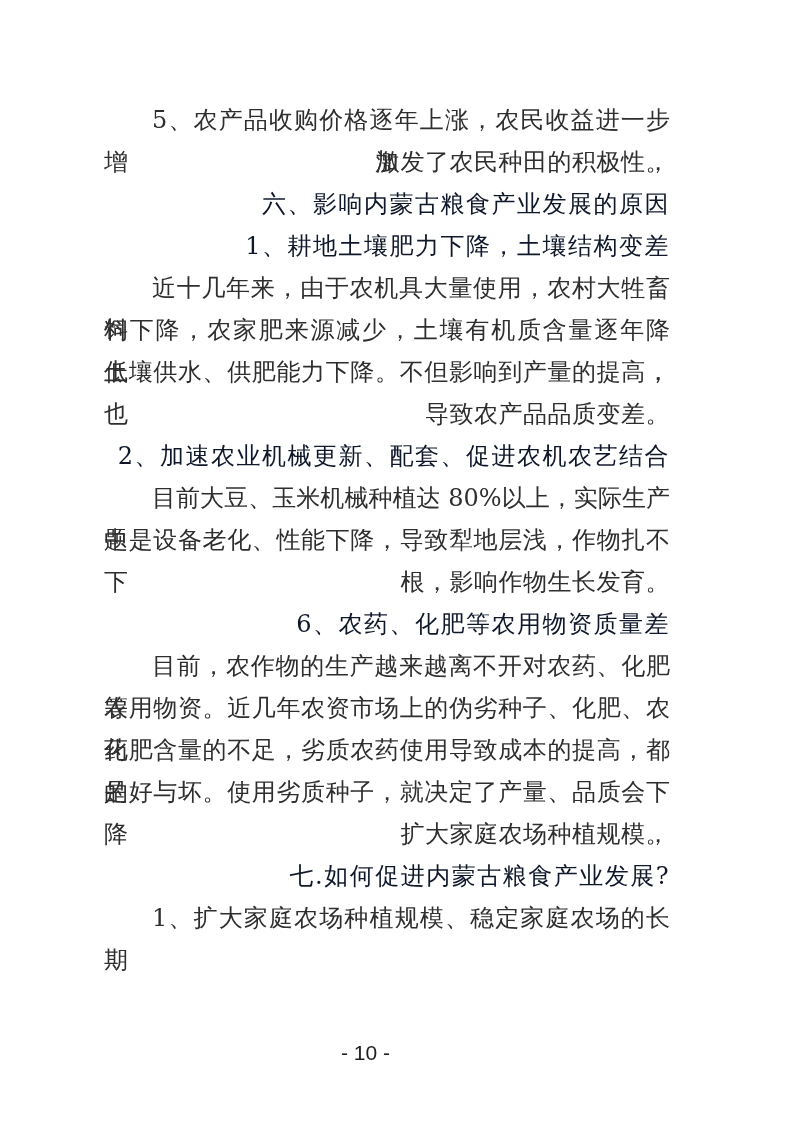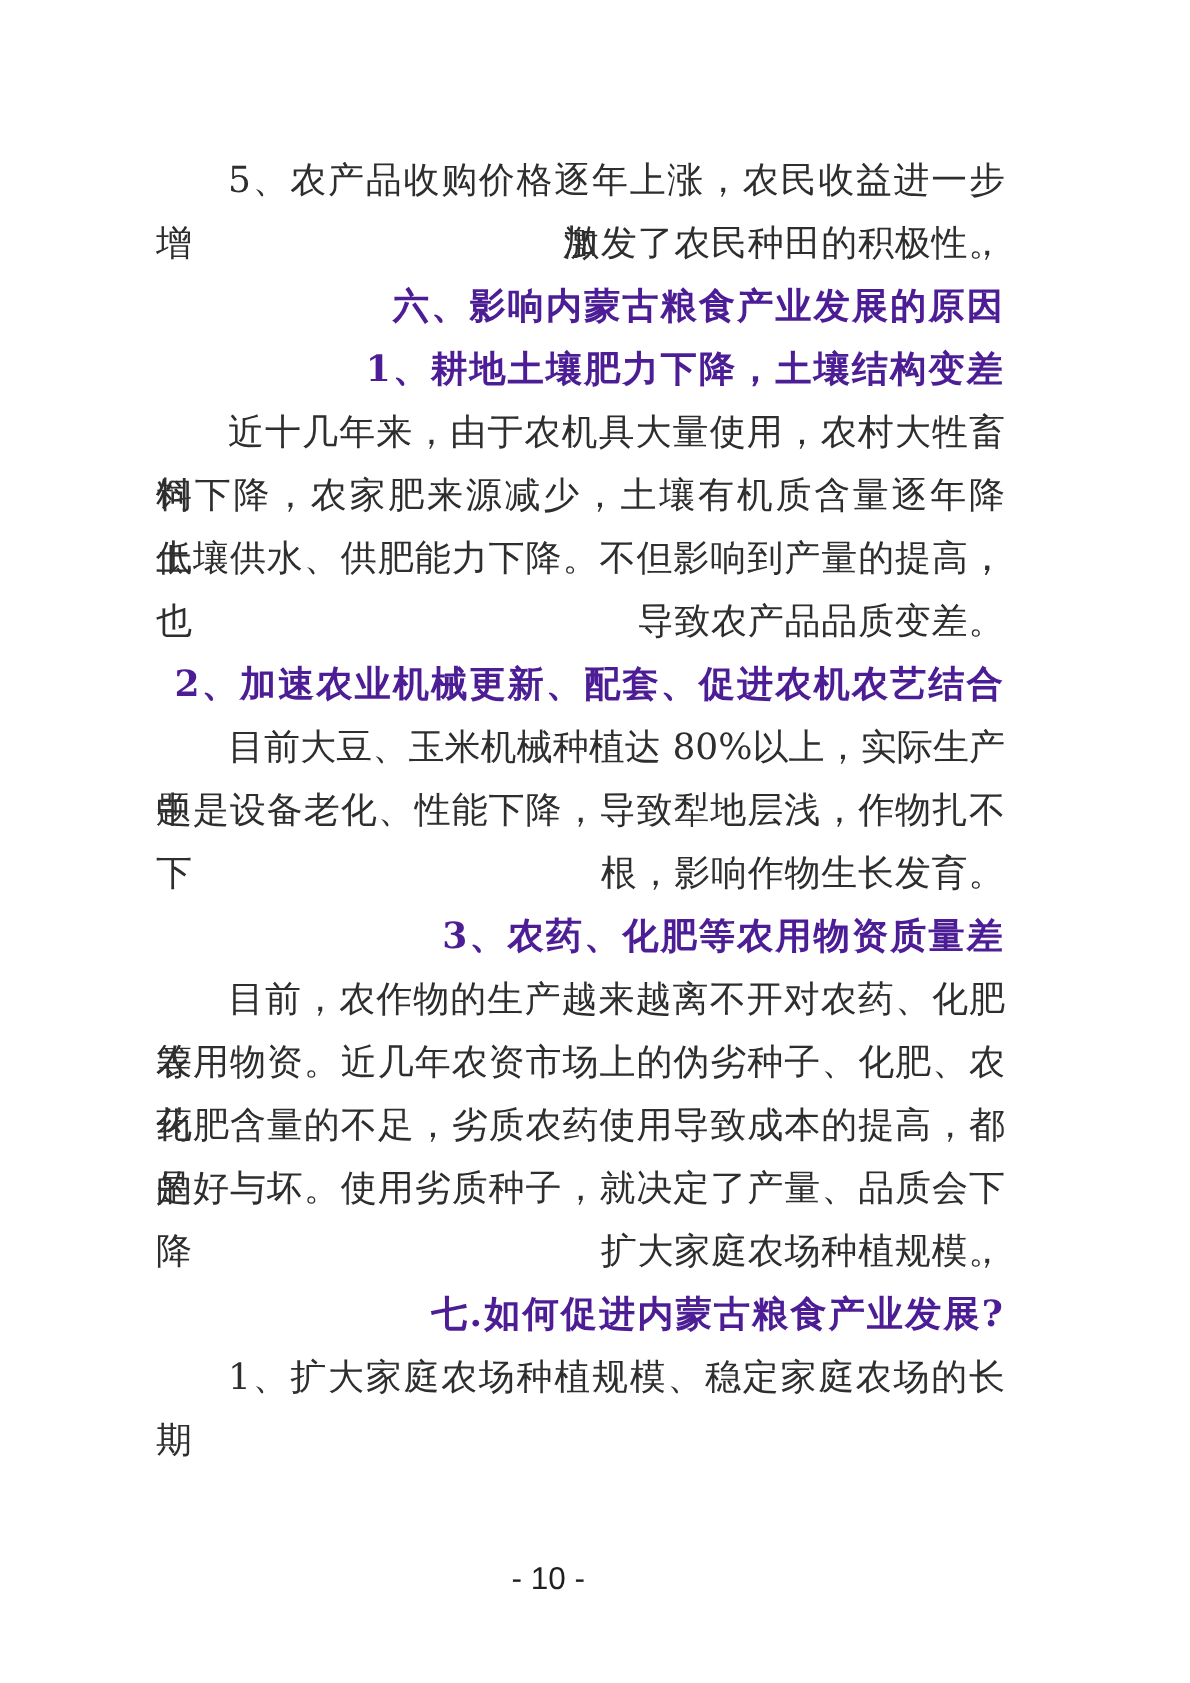--- a/index.html
+++ b/index.html
@@ -35,22 +35,22 @@
     white-space: normal;
     text-align: justify;
     text-align-last: justify;
     text-justify: inter-ideograph;
     letter-spacing: 0;
   }
   .line.indent {
     text-indent: 48px;
   }
   .line.bold {
-    font-weight: 700;
-    color: #4c1d95;
+    font-weight: 400;
+    color: #0f172a;
     letter-spacing: 1.5px;
   }
   .footer {
     position: absolute;
     left: 0;
     top: 1032px;
     width: 731px;
     height: 42px;
     line-height: 42px;
     text-align: center;
@@ -69,21 +69,21 @@
     <div class="line indent bold">六、影响内蒙古粮食产业发展的原因</div>
     <div class="line bold">1、耕地土壤肥力下降，土壤结构变差</div>
     <div class="line indent fill">近十几年来，由于农机具大量使用，农村大牲畜饲</div>
     <div class="line fill">料下降，农家肥来源减少，土壤有机质含量逐年降低，</div>
     <div class="line fill">土壤供水、供肥能力下降。不但影响到产量的提高，也</div>
     <div class="line">导致农产品品质变差。</div>
     <div class="line bold">2、加速农业机械更新、配套、促进农机农艺结合</div>
     <div class="line indent fill">目前大豆、玉米机械种植达 80%以上，实际生产中</div>
     <div class="line fill">题是设备老化、性能下降，导致犁地层浅，作物扎不下</div>
     <div class="line">根，影响作物生长发育。</div>
-    <div class="line bold">3、农药、化肥等农用物资质量差</div>
+    <div class="line bold">6、农药、化肥等农用物资质量差</div>
     <div class="line indent fill">目前，农作物的生产越来越离不开对农药、化肥等</div>
     <div class="line fill">农用物资。近几年农资市场上的伪劣种子、化肥、农药</div>
     <div class="line fill">化肥含量的不足，劣质农药使用导致成本的提高，都是</div>
     <div class="line fill">的好与坏。使用劣质种子，就决定了产量、品质会下降，</div>
     <div class="line">扩大家庭农场种植规模。</div>
     <div class="line indent bold">七.如何促进内蒙古粮食产业发展?</div>
     <div class="line indent fill">1、扩大家庭农场种植规模、稳定家庭农场的长期</div>
   </div>
   <div class="footer">- 10 -</div>
 </div>

